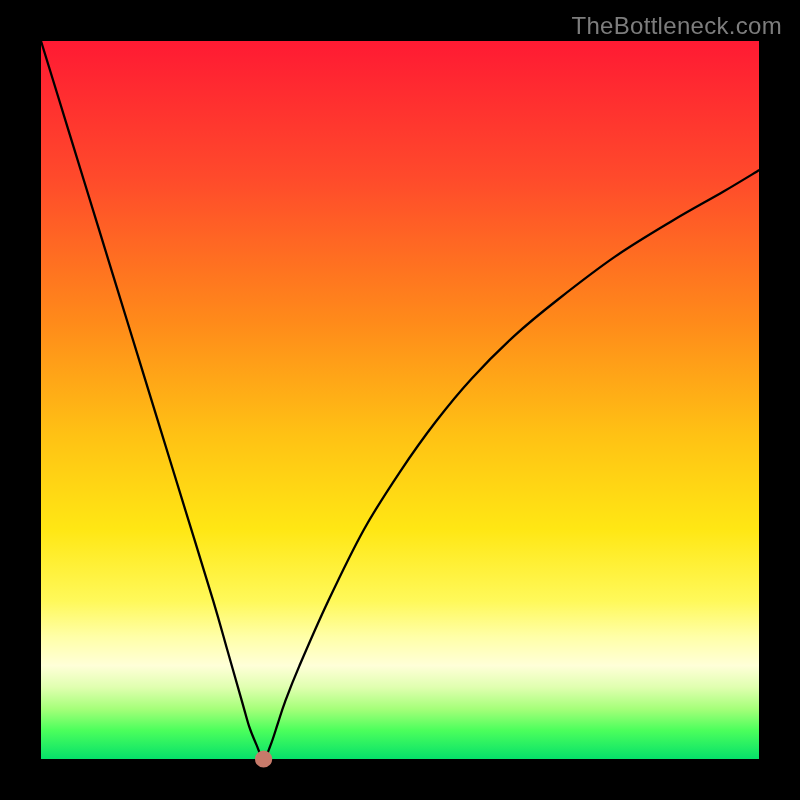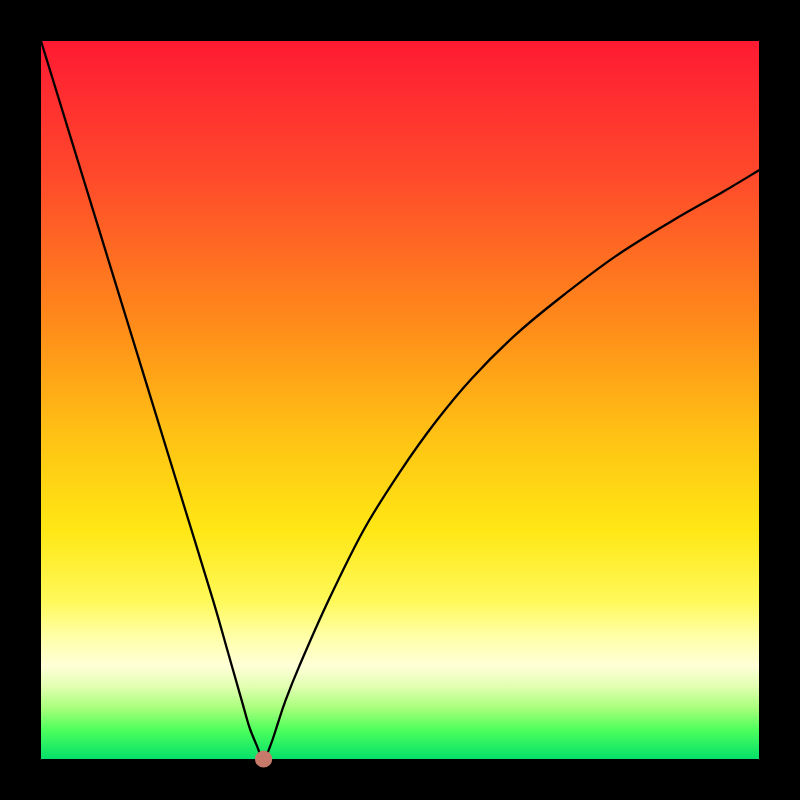--- a/index.html
+++ b/index.html
@@ -63,20 +63,21 @@
   }
   .vertex-dot {
     fill: #c77a6a;
     stroke: none;
   }
 </style>
 </head>
 <body>
 
 <div class="frame">
+  <div class="attribution">TheBottleneck.com</div>
 
   <div class="plot-area">
     <svg class="curve-layer" viewBox="0 0 718 718" preserveAspectRatio="none">
       <path class="curve" d="M 0.00 0.00 C 4.79 15.56, 19.15 62.23, 28.72 93.34 C 38.29 124.45, 47.87 155.57, 57.44 186.68 C 67.01 217.79, 76.59 248.91, 86.16 280.02 C 95.73 311.13, 105.31 342.25, 114.88 373.36 C 124.45 404.47, 134.03 435.59, 143.60 466.70 C 153.17 497.81, 165.14 536.11, 172.32 560.04 C 179.50 583.97, 181.89 593.55, 186.68 610.30 C 191.47 627.05, 197.45 647.99, 201.04 660.56 C 204.63 673.13, 205.83 678.51, 208.22 685.69 C 210.61 692.87, 213.01 698.25, 215.40 703.64 C 217.79 709.02, 220.19 718.00, 222.58 718.00 C 224.97 718.00, 227.37 709.62, 229.76 703.64 C 232.15 697.66, 234.55 689.28, 236.94 682.10 C 239.33 674.92, 240.53 670.13, 244.12 660.56 C 247.71 650.99, 251.30 641.41, 258.48 624.66 C 265.66 607.91, 276.43 582.78, 287.20 560.04 C 297.97 537.30, 311.13 509.78, 323.10 488.24 C 335.07 466.70, 347.03 448.75, 359.00 430.80 C 370.97 412.85, 382.93 396.10, 394.90 380.54 C 406.87 364.98, 417.64 351.82, 430.80 337.46 C 443.96 323.10, 459.52 307.54, 473.88 294.38 C 488.24 281.22, 500.21 271.64, 516.96 258.48 C 533.71 245.32, 555.25 228.56, 574.40 215.40 C 593.55 202.24, 613.89 190.27, 631.84 179.50 C 649.79 168.73, 667.74 159.16, 682.10 150.78 C 696.46 142.40, 712.02 132.83, 718.00 129.24"></path>
       <circle class="vertex-dot" cx="222.58" cy="718.00" r="8.62"></circle>
     </svg>
   </div>
 </div>
 
 </body></html>

